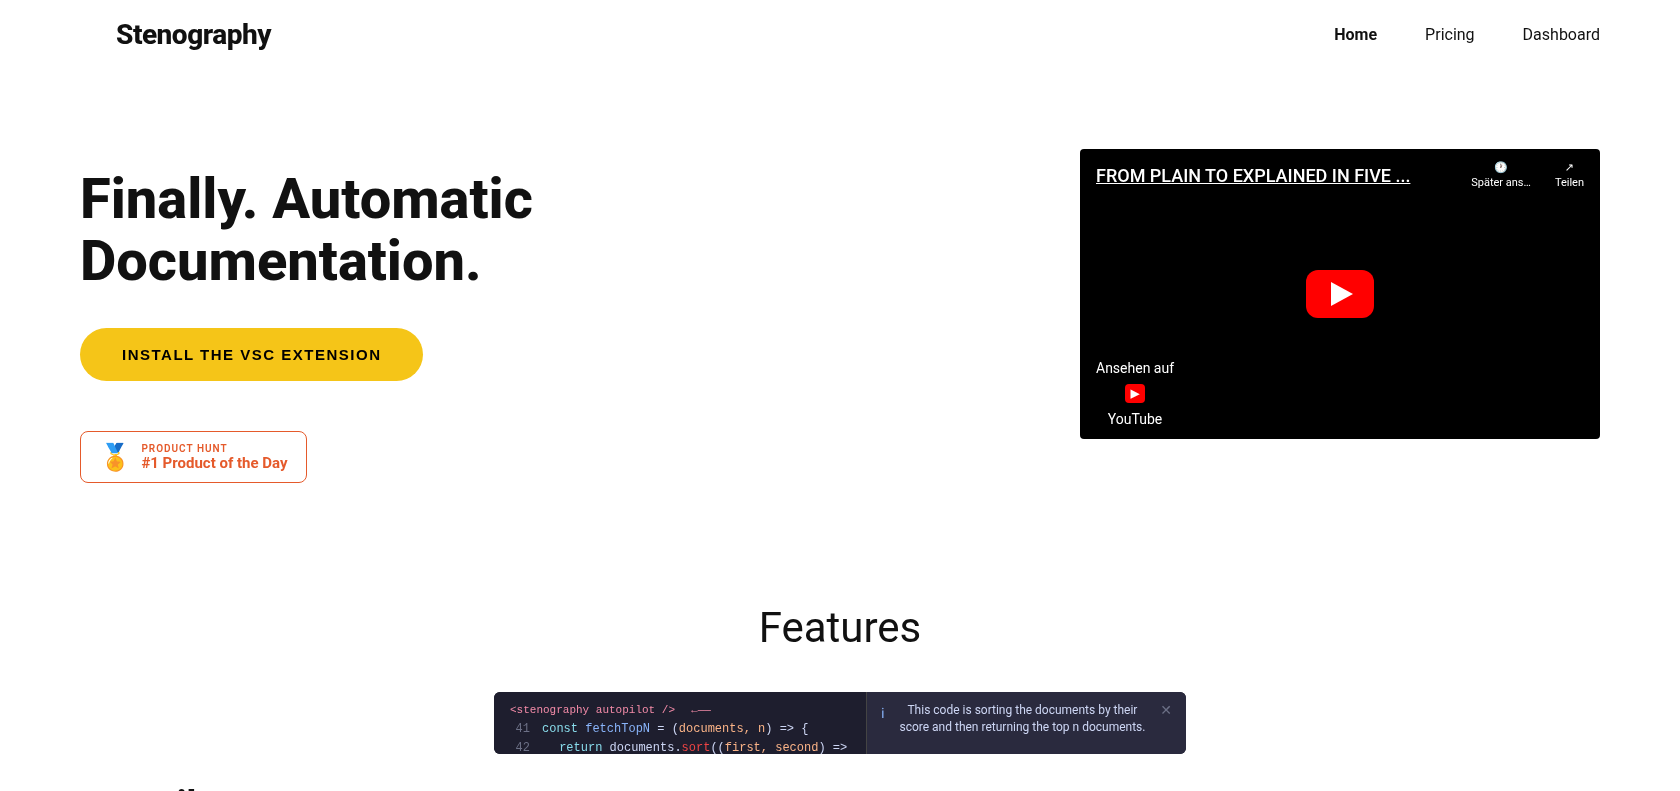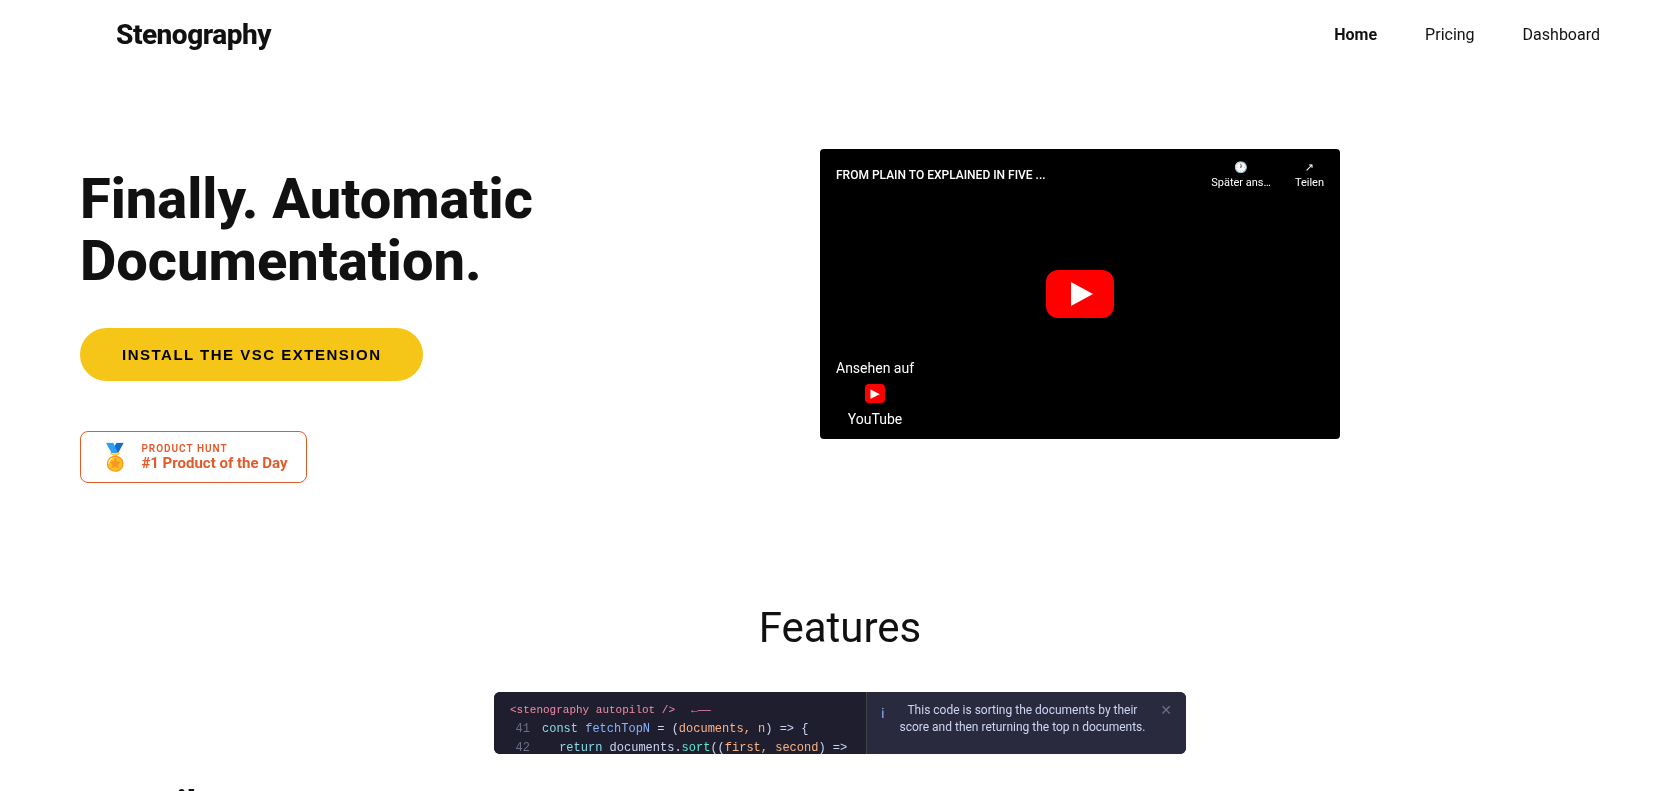--- a/index.html
+++ b/index.html
@@ -49,21 +49,21 @@
 
     .nav-links a.active {
       font-weight: 700;
     }
 
     
     .hero {
       display: flex;
       flex-direction: row;
       align-items: flex-start;
-      justify-content: flex-start;
+      justify-content: space-between;
       padding: 80px 80px 60px 80px;
       gap: 60px;
     }
 
     .hero-left {
       flex: 1;
       max-width: 680px;
       padding-top: 20px;
     }
 
@@ -145,23 +145,24 @@
       right: 0;
       display: flex;
       align-items: center;
       justify-content: space-between;
       padding: 12px 16px;
       z-index: 2;
     }
 
     .video-title-text {
       color: #fff;
-      font-size: 12px;
+      font-size: 18px;
       font-weight: 500;
       flex: 1;
+      text-decoration: underline;
     }
 
     .video-actions {
       display: flex;
       gap: 24px;
       align-items: center;
     }
 
     .video-action-item {
       display: flex;
@@ -280,21 +281,21 @@
 
     .line-num {
       color: #6c7086;
       min-width: 20px;
       text-align: right;
     }
 
     .code-keyword { color: #89dceb; }
     .code-fn { color: #89b4fa; }
     .code-param { color: #fab387; }
-    .code-method { color: #5eead4; }
+    .code-method { color: #ef4444; }
 
     .doc-panel {
       width: 320px;
       background: #2a2a3e;
       padding: 10px 14px;
       font-size: 12px;
       color: #cdd6f4;
       display: flex;
       flex-direction: column;
       gap: 6px;

